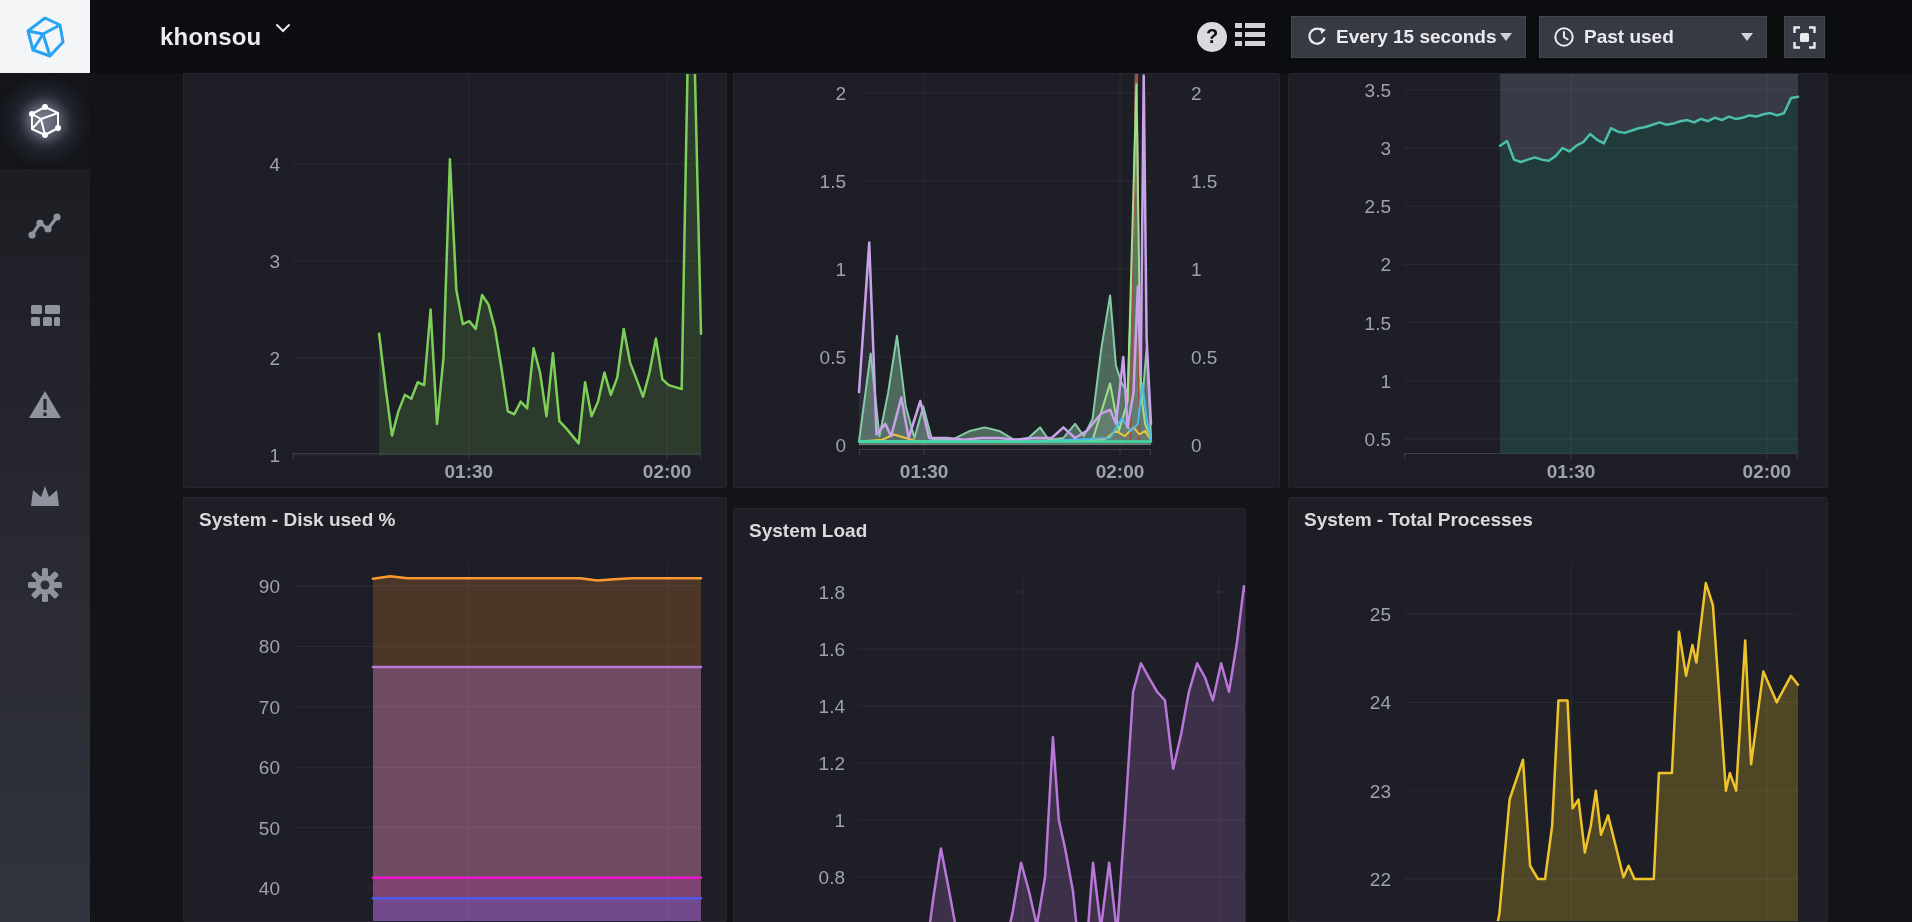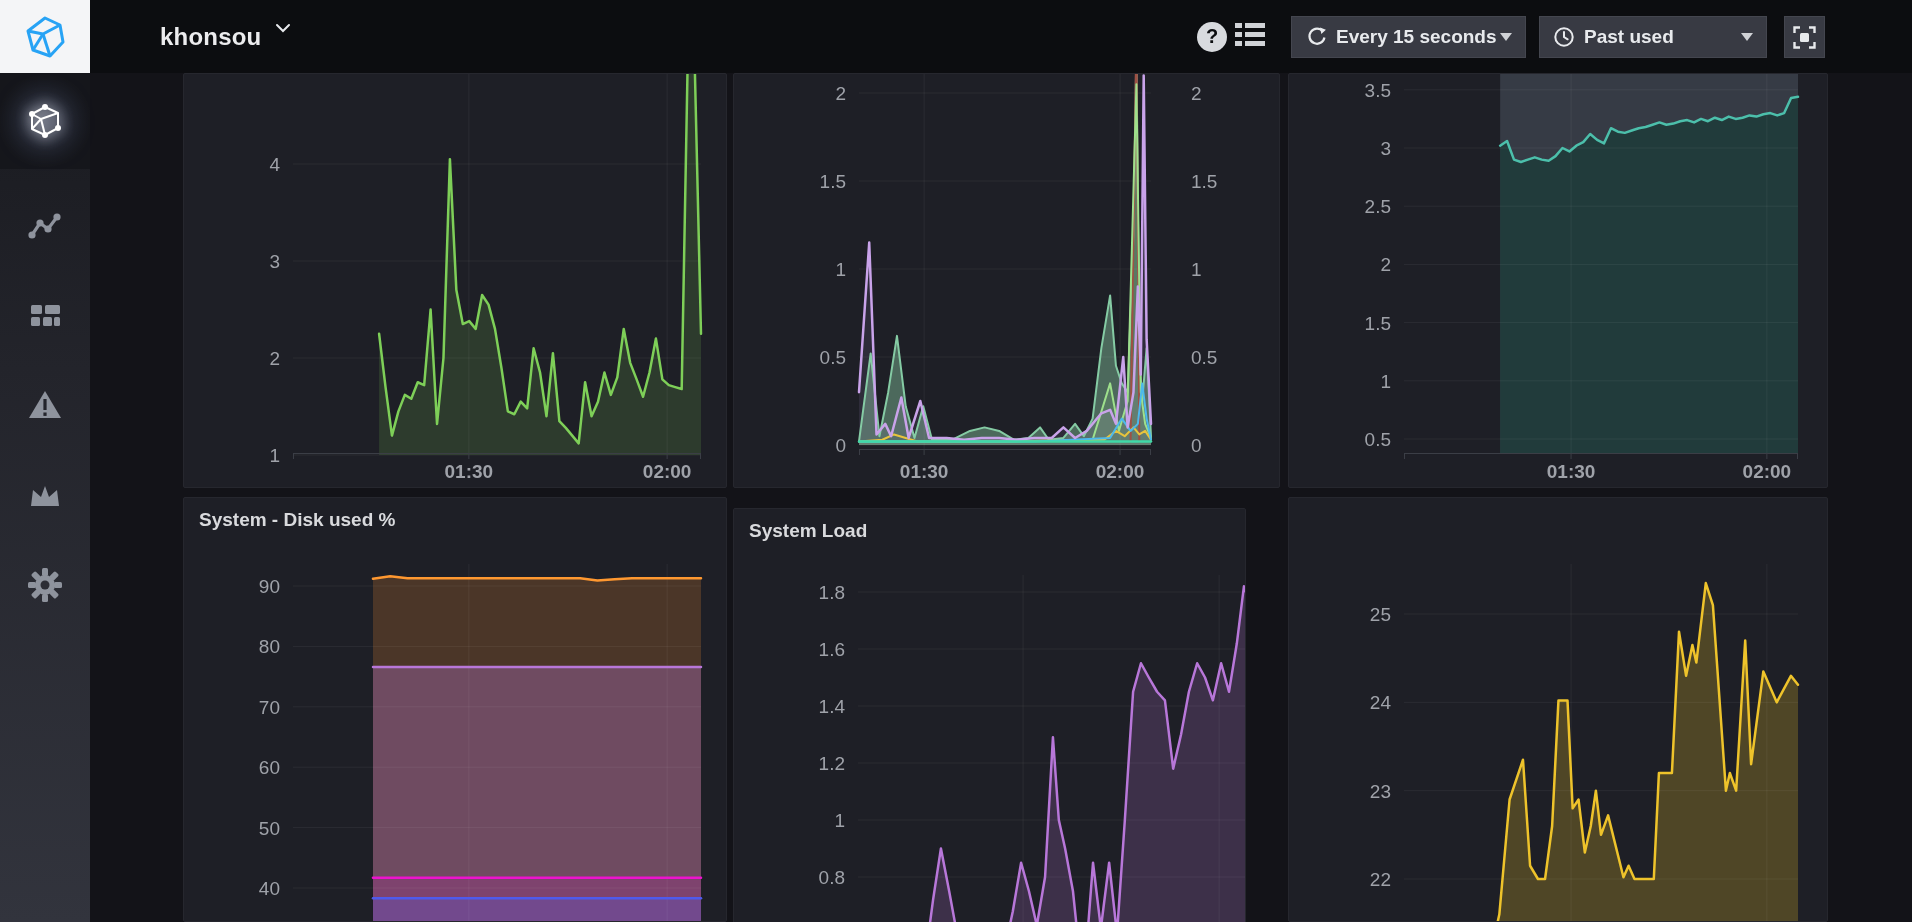--- a/index.html
+++ b/index.html
@@ -325,20 +325,21 @@
       <text x="111" y="90" text-anchor="end" font-size="19" fill="#9fa2a9">1.8</text>
       <text x="111" y="147" text-anchor="end" font-size="19" fill="#9fa2a9">1.6</text>
       <text x="111" y="204" text-anchor="end" font-size="19" fill="#9fa2a9">1.4</text>
       <text x="111" y="261" text-anchor="end" font-size="19" fill="#9fa2a9">1.2</text>
       <text x="111" y="318" text-anchor="end" font-size="19" fill="#9fa2a9">1</text>
       <text x="111" y="375" text-anchor="end" font-size="19" fill="#9fa2a9">0.8</text>
       <text x="111" y="432" text-anchor="end" font-size="19" fill="#9fa2a9">0.6</text>
     </svg>
   </div>
 <div class="panel p6">
+  <div class="panel-title">System - Total Processes</div>
 <svg class="chart" width="540" height="425" viewBox="0 0 540 425" style="font-family: &quot;Liberation Sans&quot;, sans-serif;">
       <polygon points="202.47,425 202.47,451.67 210.35,416.33 220.59,301.5 233.99,261.75 241.08,367.75 248.96,381 256.05,381 263.14,328 269.45,202.57 278.51,202.57 283.63,310.33 289.54,301.5 295.85,354.5 301.76,328 306.88,292.67 312,336.83 319.09,317.4 334.46,379.23 339.58,367.75 345.49,381 364.8,381 369.92,275 382.92,275 390.01,133.67 397.1,177.83 403.41,146.92 407.35,164.58 416.8,85.08 423.9,107.17 436.9,292.67 440.84,275 447.14,292.67 456.2,142.5 462.11,266.17 474.33,173.42 487.72,204.33 501.91,177.83 509,186.67 509,425" fill="rgba(238,195,43,0.24)"></polygon>
       <line x1="115" y1="116" x2="509" y2="116" stroke="rgba(255,255,255,0.06)" stroke-width="1"></line>
       <line x1="115" y1="204.33" x2="509" y2="204.33" stroke="rgba(255,255,255,0.06)" stroke-width="1"></line>
       <line x1="115" y1="292.67" x2="509" y2="292.67" stroke="rgba(255,255,255,0.06)" stroke-width="1"></line>
       <line x1="115" y1="381" x2="509" y2="381" stroke="rgba(255,255,255,0.06)" stroke-width="1"></line>
       <line x1="282.06" y1="66" x2="282.06" y2="425" stroke="rgba(255,255,255,0.06)" stroke-width="1"></line>
       <line x1="477.87" y1="66" x2="477.87" y2="425" stroke="rgba(255,255,255,0.06)" stroke-width="1"></line>
       <polyline points="202.47,451.67 210.35,416.33 220.59,301.5 233.99,261.75 241.08,367.75 248.96,381 256.05,381 263.14,328 269.45,202.57 278.51,202.57 283.63,310.33 289.54,301.5 295.85,354.5 301.76,328 306.88,292.67 312,336.83 319.09,317.4 334.46,379.23 339.58,367.75 345.49,381 364.8,381 369.92,275 382.92,275 390.01,133.67 397.1,177.83 403.41,146.92 407.35,164.58 416.8,85.08 423.9,107.17 436.9,292.67 440.84,275 447.14,292.67 456.2,142.5 462.11,266.17 474.33,173.42 487.72,204.33 501.91,177.83 509,186.67" fill="none" stroke="#eec32b" stroke-width="2.5" stroke-linejoin="round" stroke-linecap="round"></polyline>
       <text x="102" y="123" text-anchor="end" font-size="19" fill="#9fa2a9">25</text>

